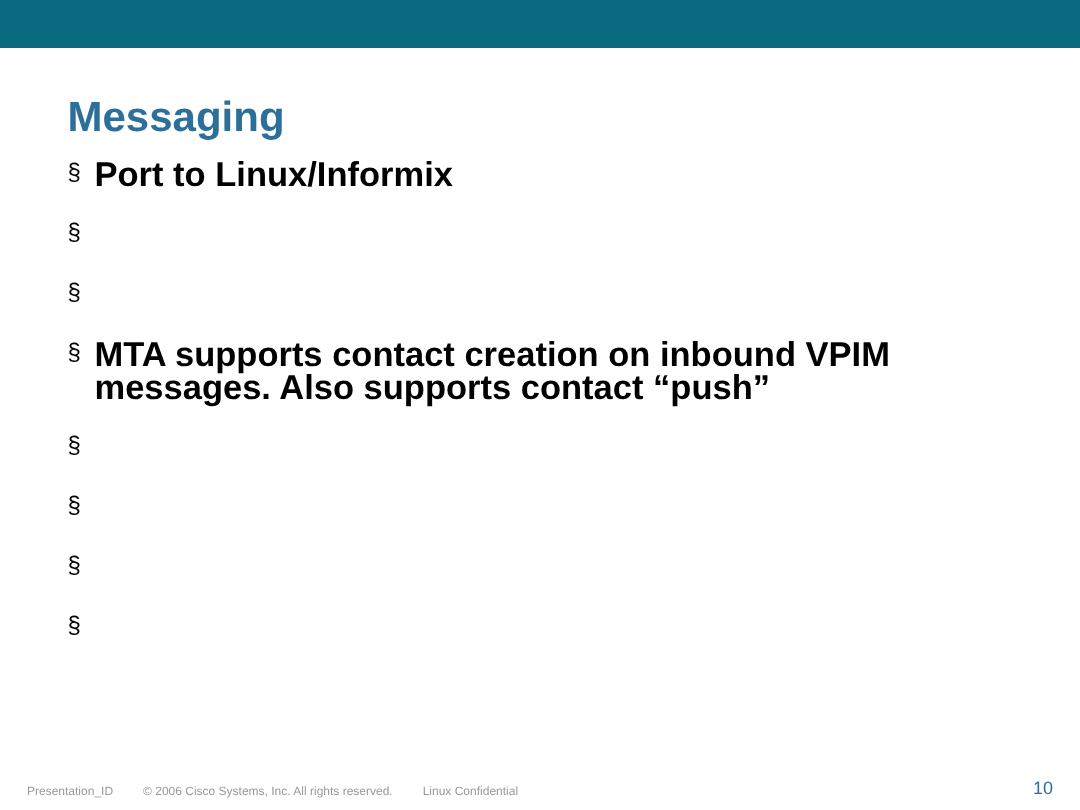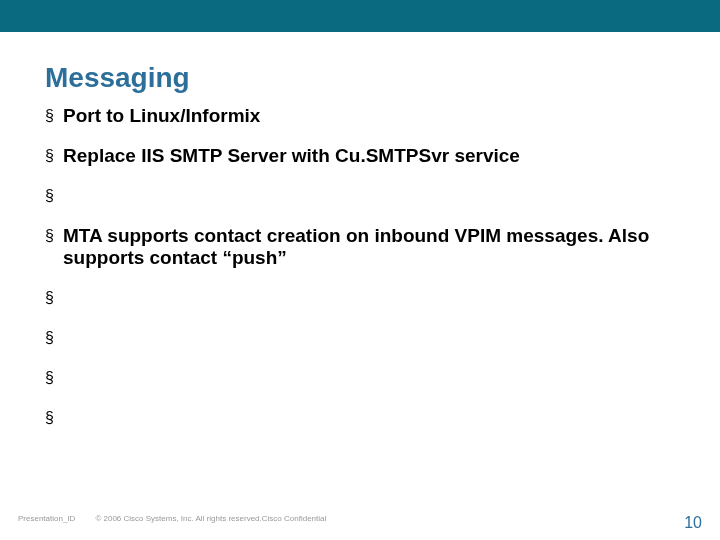--- a/index.html
+++ b/index.html
@@ -43,58 +43,57 @@
   .bullet-mark {
     width: 10px;
     color: #000;
     font-size: 16px;
     line-height: 22px;
     margin-right: 8px;
     flex-shrink: 0;
   }
   .bullet-text {
     color: #000;
-    font-size: 19px;
+    font-size: 23px;
     font-weight: bold;
     line-height: 22px;
   }
   .footer {
     position: absolute;
     bottom: 8px;
     left: 18px;
     right: 18px;
     font-size: 8px;
     color: #999;
     display: flex;
-    align-items: flex-start;
+    align-items: flex-end;
   }
   .footer .pres-id { margin-right: 20px; }
-  .footer .copyright { }
+  .footer .copyright { margin-right: 20px; }
   .footer .confidential { }
   .footer .spacer { flex: 1; }
   .footer .page-num {
-    font-size: 16px;
+    font-size: 12px;
     color: #2c6f9b;
   }
 </style>
 </head>
 <body>
 
 <div class="top-bar"></div>
 
 <div class="title">Messaging</div>
 
 <div class="content">
   <div class="bullet-row">
     <div class="bullet-mark">§</div>
     <div class="bullet-text">Port to Linux/Informix</div>
   </div>
   <div class="bullet-row">
     <div class="bullet-mark">§</div>
-    <div class="bullet-text">Replace IIS SMTP Server with Cu.SMTPSvr service</div>
   </div>
   <div class="bullet-row">
     <div class="bullet-mark">§</div>
   </div>
   <div class="bullet-row">
     <div class="bullet-mark">§</div>
     <div class="bullet-text">MTA supports contact creation on inbound VPIM messages.  Also supports contact “push”</div>
   </div>
   <div class="bullet-row">
     <div class="bullet-mark">§</div>
@@ -106,16 +105,16 @@
     <div class="bullet-mark">§</div>
   </div>
   <div class="bullet-row">
     <div class="bullet-mark">§</div>
   </div>
 </div>
 
 <div class="footer">
   <span class="pres-id">Presentation_ID</span>
   <span class="copyright">© 2006 Cisco Systems, Inc. All rights reserved.</span>
-  <span class="confidential">Cisco Confidential</span>
+  <span class="confidential">Linux Confidential</span>
   <span class="spacer"></span>
   <span class="page-num">10</span>
 </div>
 
 </body></html>

